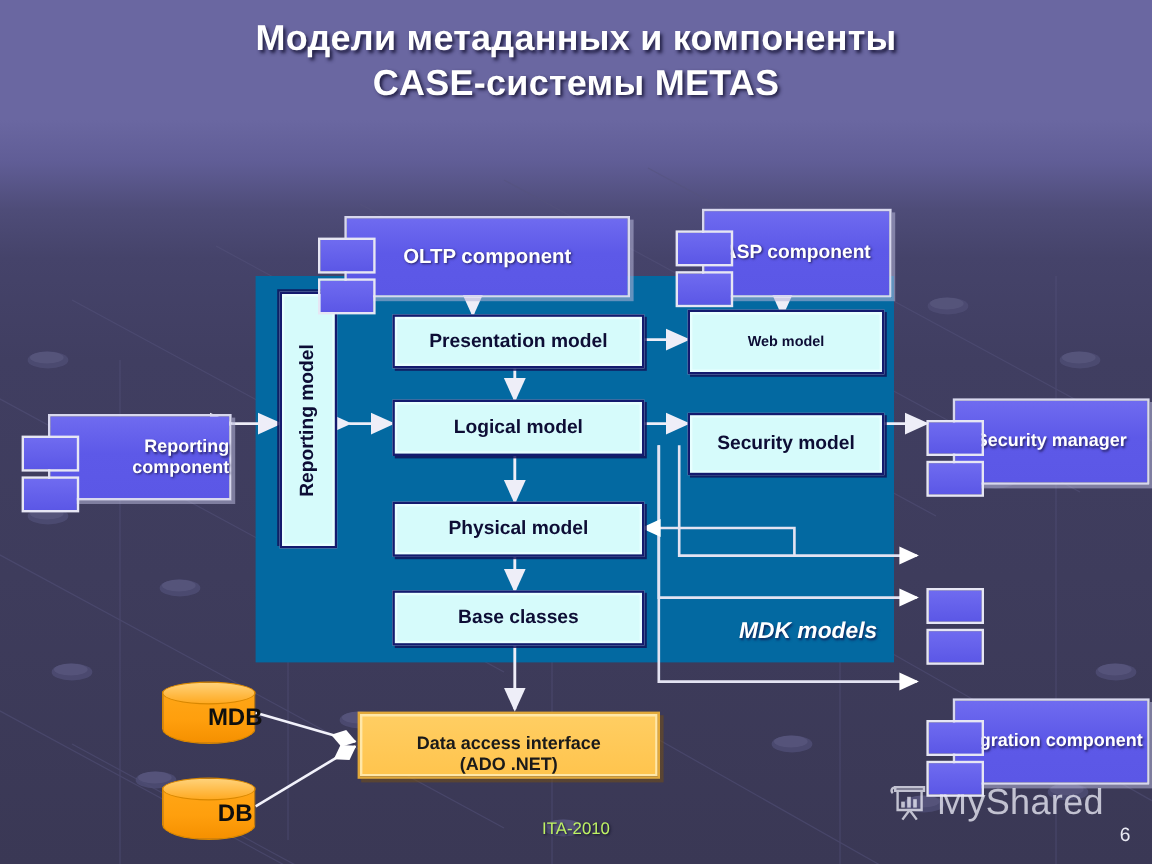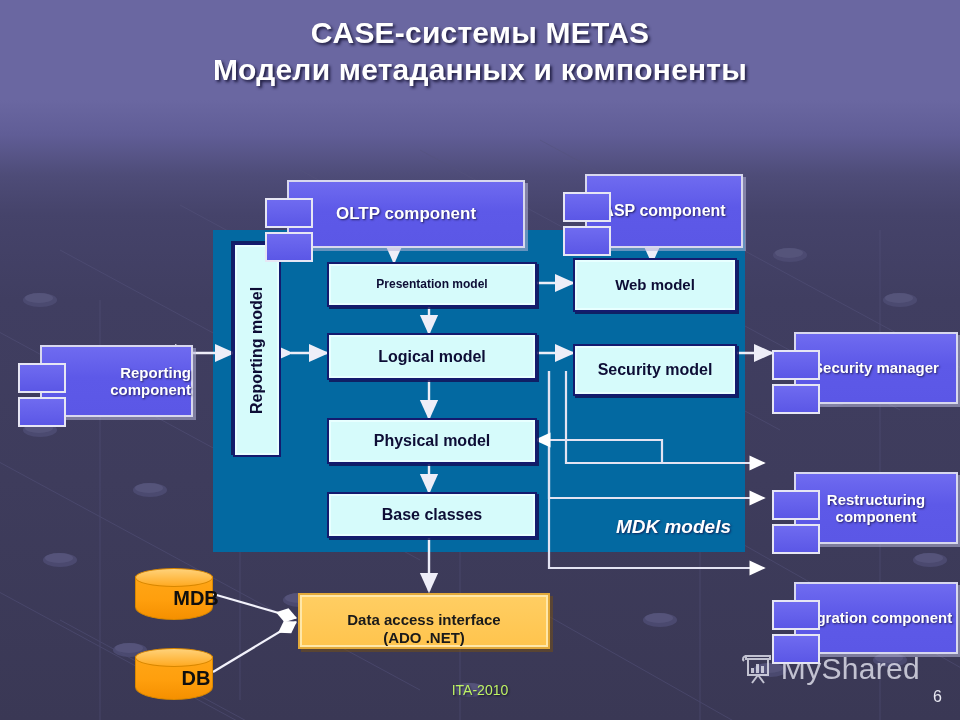--- a/index.html
+++ b/index.html
@@ -171,22 +171,22 @@
       <use href="#node" x="930" y="560"></use>
       <use href="#node" x="770" y="670"></use>
       <use href="#node" x="890" y="660"></use>
       <use href="#node" x="40" y="300"></use>
       <use href="#node" x="690" y="480"></use>
     </g>
   </svg>
 </div>
 
 <div id="title">
+  <div>Модели метаданных и компоненты</div>
   <div>CASE-системы METAS</div>
-  <div>Модели метаданных и компоненты</div>
 </div>
 
 <div id="mdk">
   <div id="mdk-label">MDK models</div>
 </div>
 
 <svg id="wires" width="960" height="720" viewBox="0 0 960 720">
   <defs>
     <marker id="ah" markerWidth="9" markerHeight="9" refX="7.5" refY="4.5" orient="auto">
       <path d="M0,0.7 L8.4,4.5 L0,8.3 Z" fill="#eeeef8"></path>
@@ -259,40 +259,39 @@
 
 <div class="comp" style="left:772px;top:300px;width:186px;height:72px;">
   <div class="tab t1"></div>
   <div class="tab t2"></div>
   <div class="body" style="font-size:15px;">Security manager</div>
 </div>
 
 <div class="comp" style="left:772px;top:440px;width:186px;height:72px;">
   <div class="tab t1"></div>
   <div class="tab t2"></div>
-  <div class="body" style="font-size:15px;">Restructuring component</div>
 </div>
 
 <div class="comp" style="left:772px;top:550px;width:186px;height:72px;">
   <div class="tab t1"></div>
   <div class="tab t2"></div>
   <div class="body" style="font-size:15px;">Migration component</div>
 </div>
 
 <div class="mbox vert" style="left:233px;top:243px;width:44px;height:210px;font-size:16px;">Reporting model</div>
 
-<div class="mbox" style="left:327px;top:262px;width:206px;height:41px;font-size:12px;">Presentation model</div>
+<div class="mbox" style="left:327px;top:262px;width:206px;height:41px;font-size:16px;">Presentation model</div>
 
 <div class="mbox" style="left:327px;top:333px;width:206px;height:43px;font-size:16px;">Logical model</div>
 
 <div class="mbox" style="left:327px;top:418px;width:206px;height:42px;font-size:16px;">Physical model</div>
 
 <div class="mbox" style="left:327px;top:492px;width:206px;height:42px;font-size:16px;">Base classes</div>
 
-<div class="mbox" style="left:573px;top:258px;width:160px;height:50px;font-size:15px;">Web model</div>
+<div class="mbox" style="left:573px;top:258px;width:160px;height:50px;font-size:12px;">Web model</div>
 
 <div class="mbox" style="left:573px;top:328px;width:160px;height:48px;font-size:16px;margin-top:16px;">Security model</div>
 
 <div id="dai">
   <div>
     <div>Data access interface</div>
     <div>(ADO .NET)</div>
   </div>
 </div>
 

